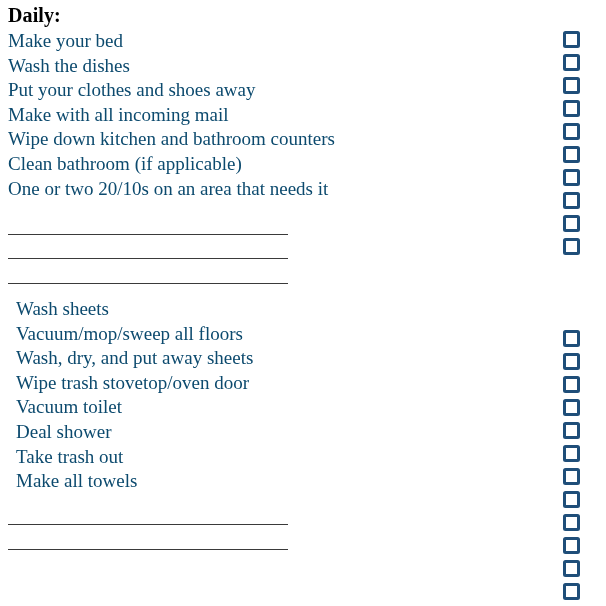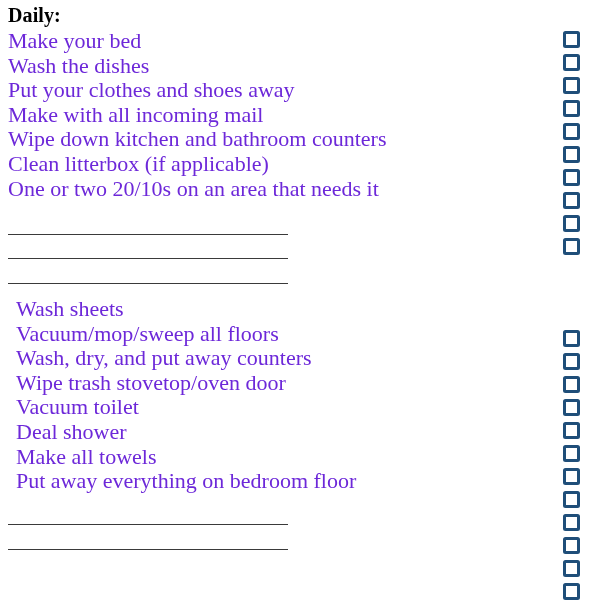--- a/index.html
+++ b/index.html
@@ -46,24 +46,24 @@
     margin: 0 0 1px 0;
     color: #000000;
   }
 
   .task-list {
     list-style: none;
     margin: 0;
     padding: 0;
   }
   .task {
-    font-size: 22px;
+    font-size: 19px;
     line-height: 24.6px;
     white-space: nowrap;
-    color: #6d28d9;
+    color: #0c4a6e;
   }
 
   
   .rules {
     margin: 0;
     padding: 0;
   }
   .rule-row {
     height: 24.6px;
     display: flex;
@@ -108,46 +108,46 @@
   <div class="text-col">
 
     <div class="section daily">
       <h2 class="section-title">Daily:</h2>
       <ul class="task-list">
           <li class="task">Make your bed</li>
           <li class="task">Wash the dishes</li>
           <li class="task">Put your clothes and shoes away</li>
           <li class="task">Make with all incoming mail</li>
           <li class="task">Wipe down kitchen and bathroom counters</li>
-          <li class="task">Clean litterbox (if applicable)</li>
+          <li class="task">Clean bathroom (if applicable)</li>
           <li class="task">One or two 20/10s on an area that needs it</li>
         </ul>
       <div class="rules">
           <div class="rule-row">
             <div class="rule"></div>
           </div>
           <div class="rule-row">
             <div class="rule"></div>
           </div>
           <div class="rule-row">
             <div class="rule"></div>
           </div>
         </div>
     </div>
 
     <div class="section weekly">
       <ul class="task-list">
           <li class="task">Wash sheets</li>
           <li class="task">Vacuum/mop/sweep all floors</li>
-          <li class="task">Wash, dry, and put away counters</li>
+          <li class="task">Wash, dry, and put away sheets</li>
           <li class="task">Wipe trash stovetop/oven door</li>
           <li class="task">Vacuum toilet</li>
           <li class="task">Deal shower</li>
+          <li class="task">Take trash out</li>
           <li class="task">Make all towels</li>
-          <li class="task">Put away everything on bedroom floor</li>
         </ul>
       <div class="rules">
           <div class="rule-row">
             <div class="rule"></div>
           </div>
           <div class="rule-row">
             <div class="rule"></div>
           </div>
         </div>
     </div>

